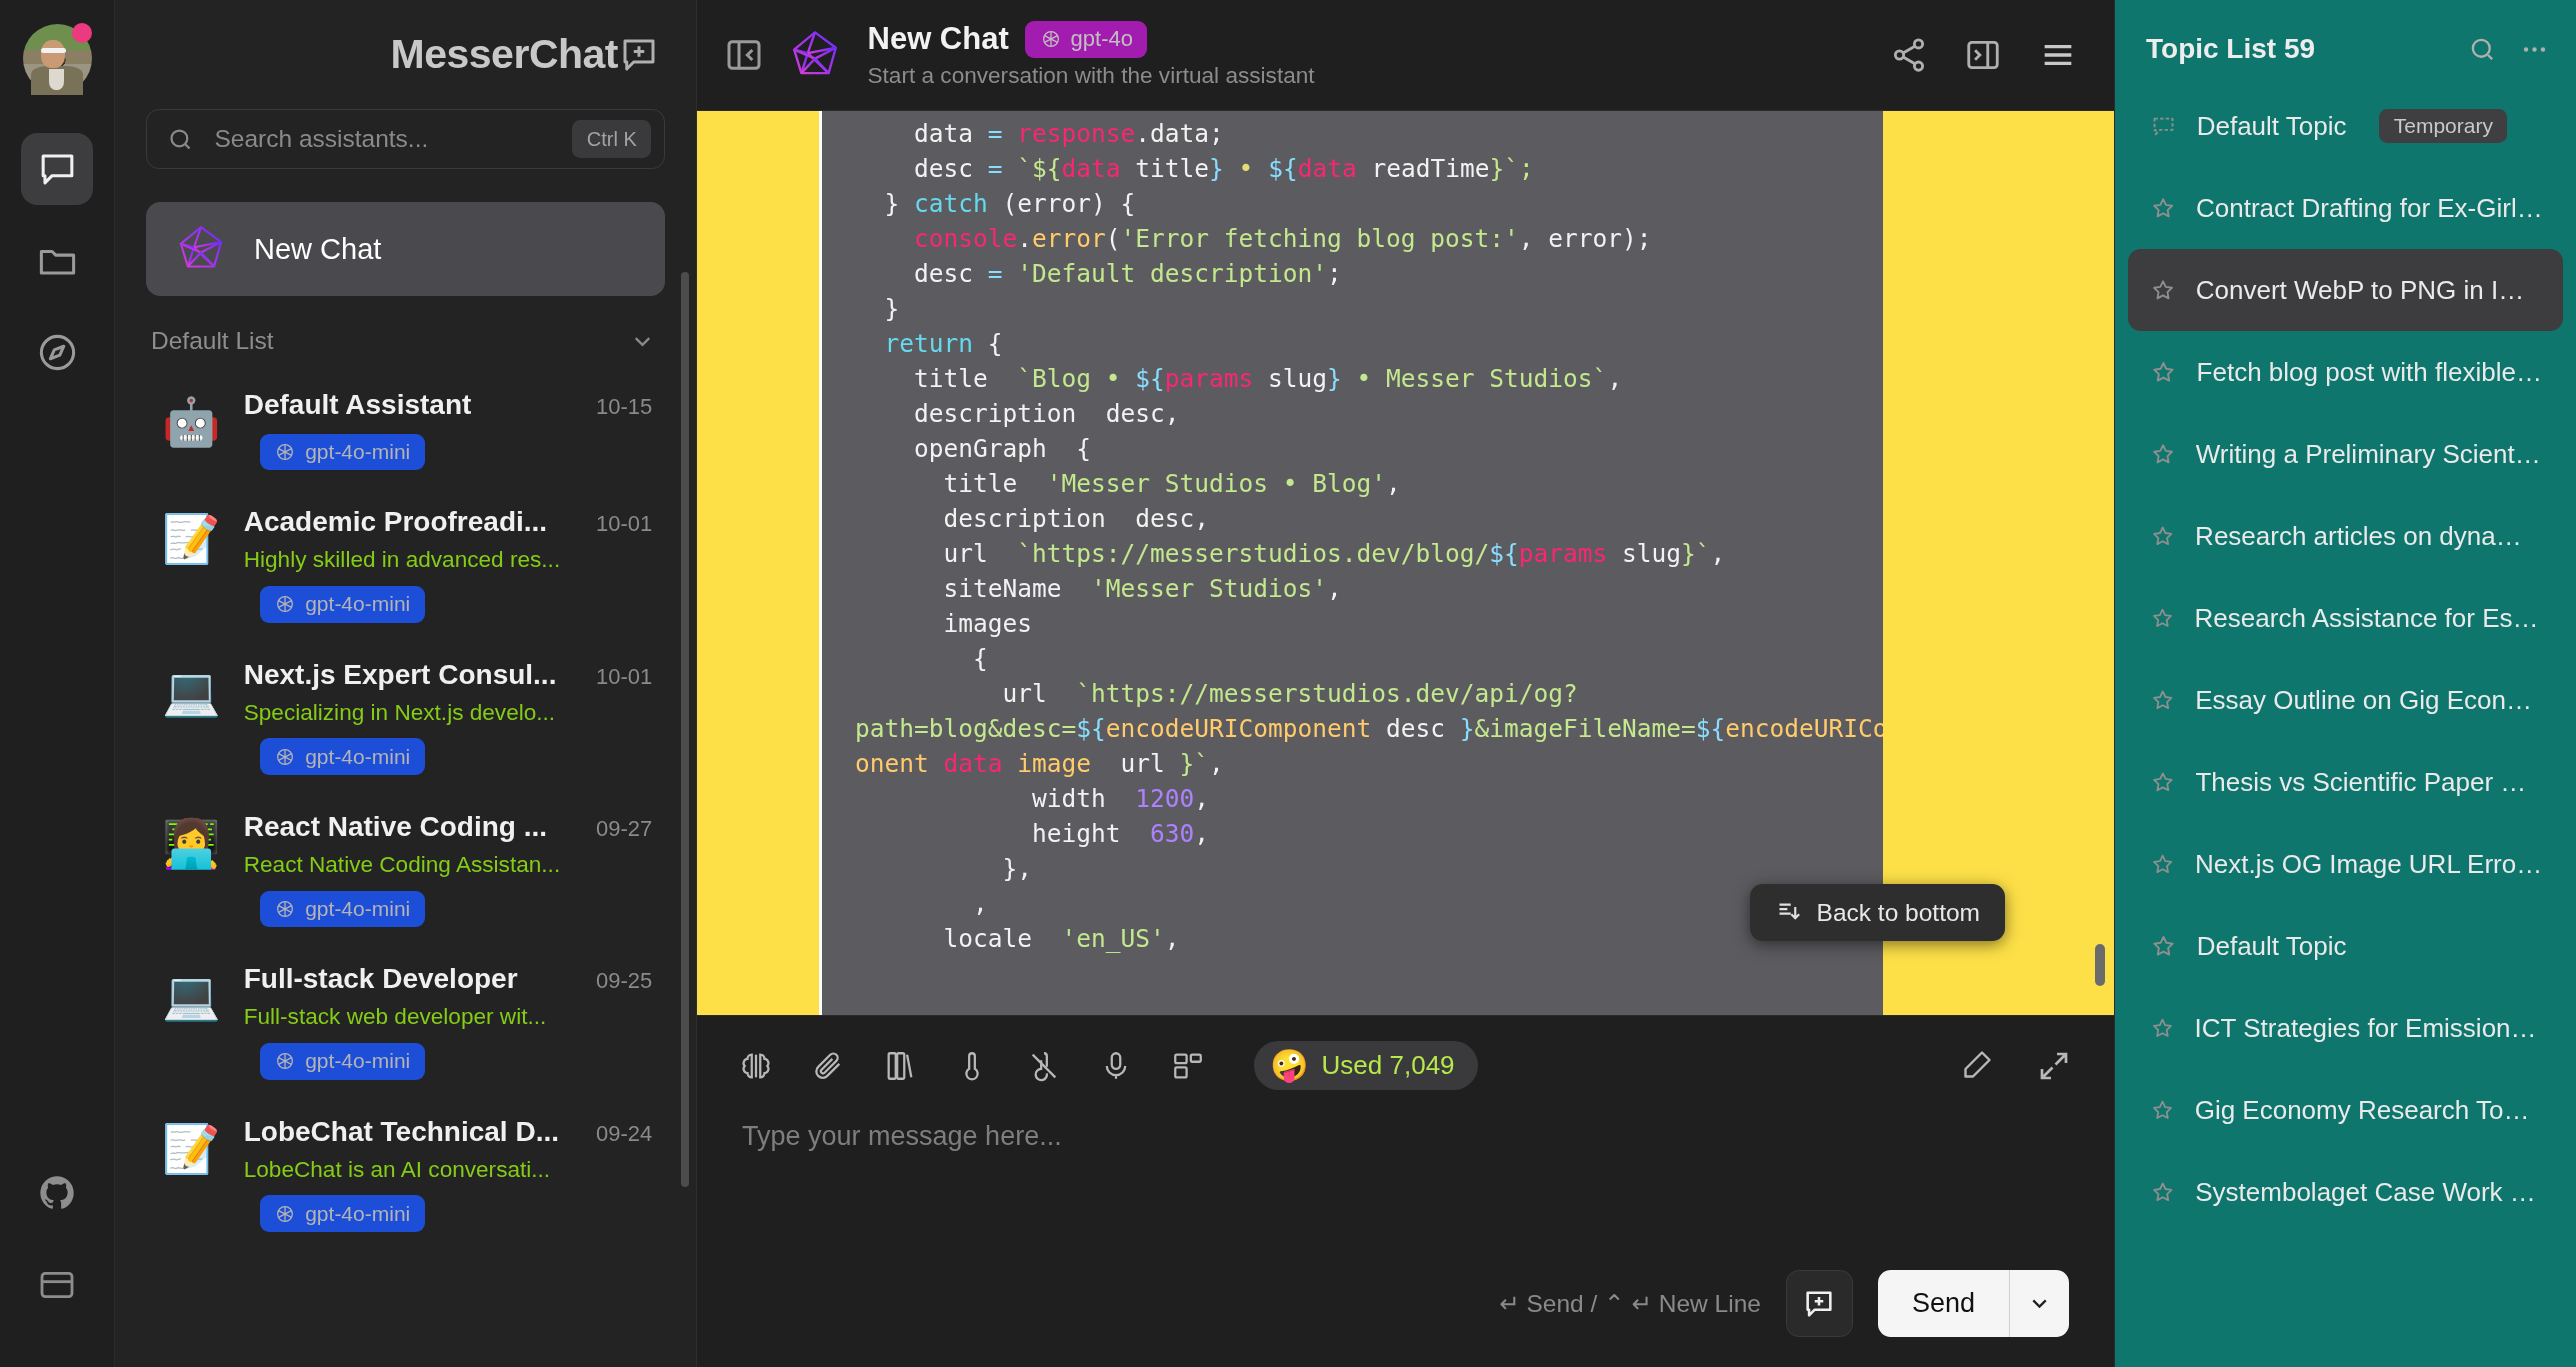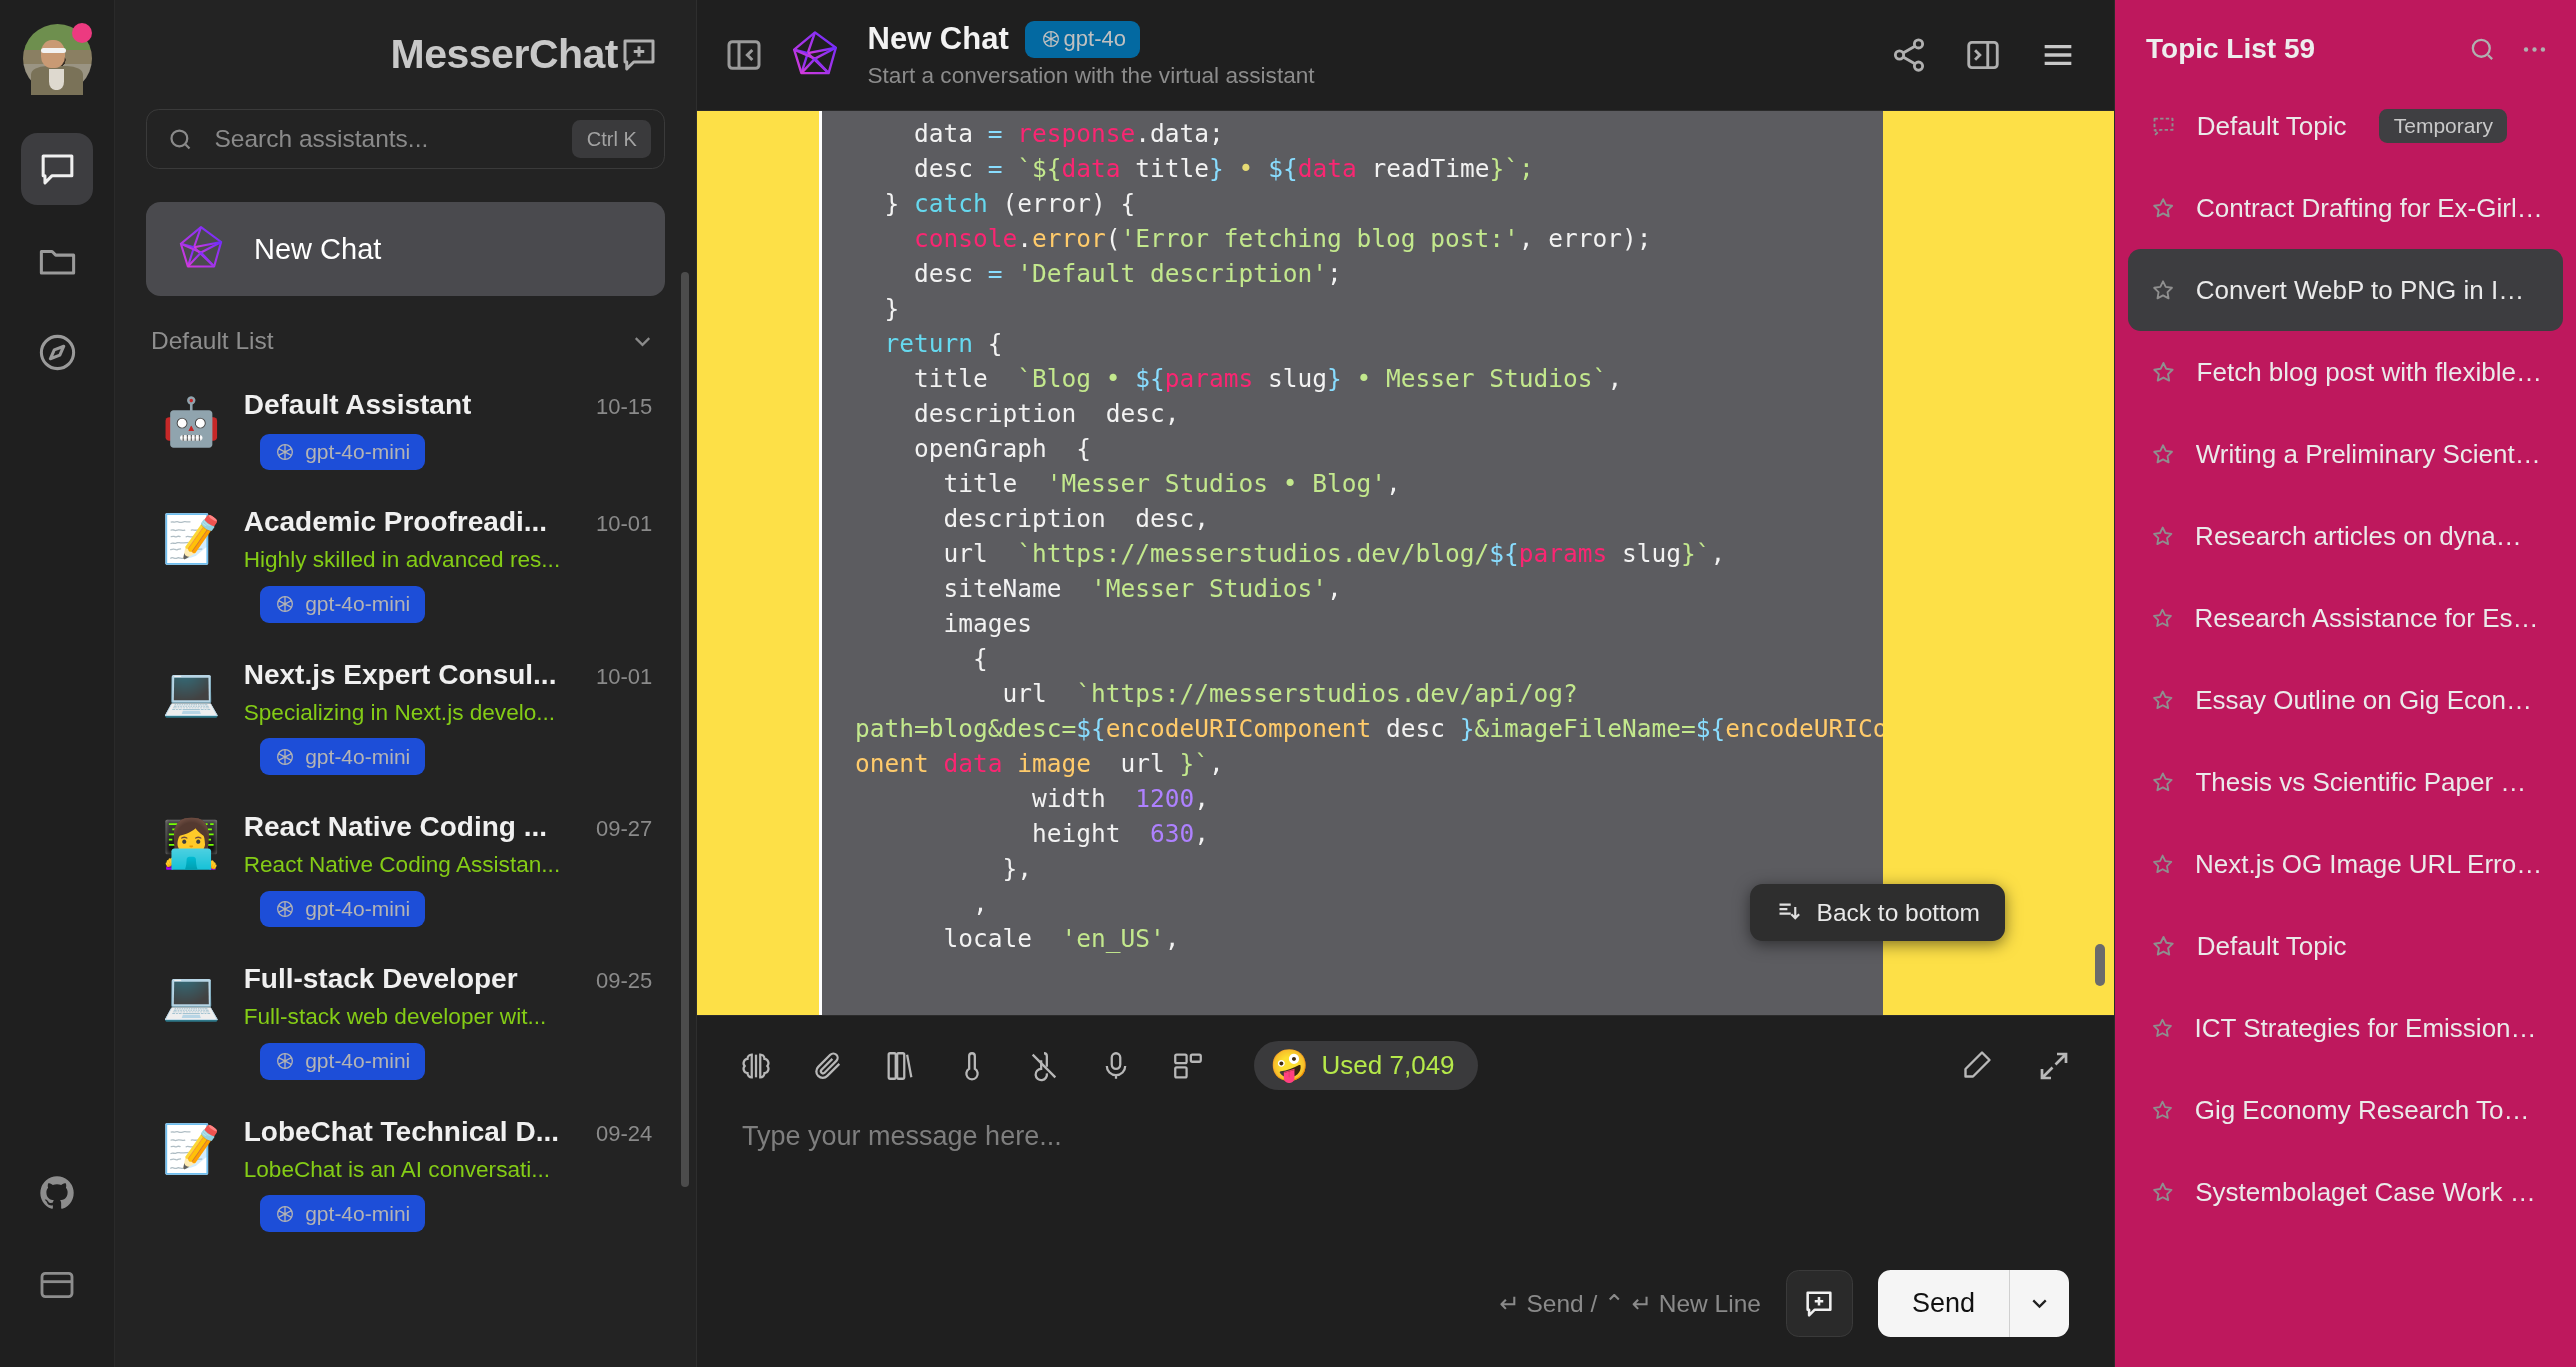--- a/index.html
+++ b/index.html
@@ -147,22 +147,22 @@
     padding: 0 36px 0 27px;
     background: #1f1f1f;
     border-bottom: 0.9px solid #2b2b2b;
   }
   .topbar-left { display: flex; align-items: center; gap: 23.5px; min-width: 0; }
   .chat-avatar { width: 58px; height: 58px; flex: 0 0 58px; }
   .chat-meta { min-width: 0; }
   .chat-title-row { display: flex; align-items: center; gap: 16.3px; }
   .chat-title { font-size: 31px; font-weight: 700; color: #f2f2f2; }
   .model-badge {
-    background: #0369a1; border-radius: 9px; padding: 5.4px 14.5px;
-    font-size: 22px; color: #c0c0c0; display: inline-flex; align-items: center; gap: 2px;
+    background: #a21caf; border-radius: 9px; padding: 5.4px 14.5px;
+    font-size: 22px; color: #c0c0c0; display: inline-flex; align-items: center; gap: 9px;
   }
   .chat-sub { font-size: 22.6px; color: #8c8c8c; margin-top: 5.4px; }
   .topbar-right { margin-left: auto; display: flex; align-items: center; gap: 36px; }
 
   
   .msg-area { flex: 1; position: relative; overflow: hidden; background: #fde047; display: flex; }
   .msg-gutter { width: 122px; flex: 0 0 122px; }
   .code-card {
     flex: 1; margin: 0 54px 0 0;
     max-width: 1064px;
@@ -241,21 +241,21 @@
     height: 67px;
   }
   .send-caret {
     background: #f5f5f5; width: 60px; display: flex; align-items: center;
     justify-content: center; border-left: 0.9px solid #d0d0d0; cursor: pointer;
   }
 
   
   .topics {
     width: 462px; flex: 0 0 462px;
-    background: #be185d; border-left: 0.9px solid #2b2b2b;
+    background: #0f766e; border-left: 0.9px solid #2b2b2b;
     display: flex; flex-direction: column; overflow: hidden;
   }
   .topics-head {
     display: flex; align-items: center; padding: 33px 27px 20px 31px;
   }
   .topics-title { font-size: 28px; font-weight: 600; color: #ededed; }
   .topics-head-icons { margin-left: auto; display: flex; gap: 23.5px; align-items: center; }
   .topic-item {
     display: flex; align-items: center; gap: 20px;
     height: 82px; padding: 0 20px 0 22px;

